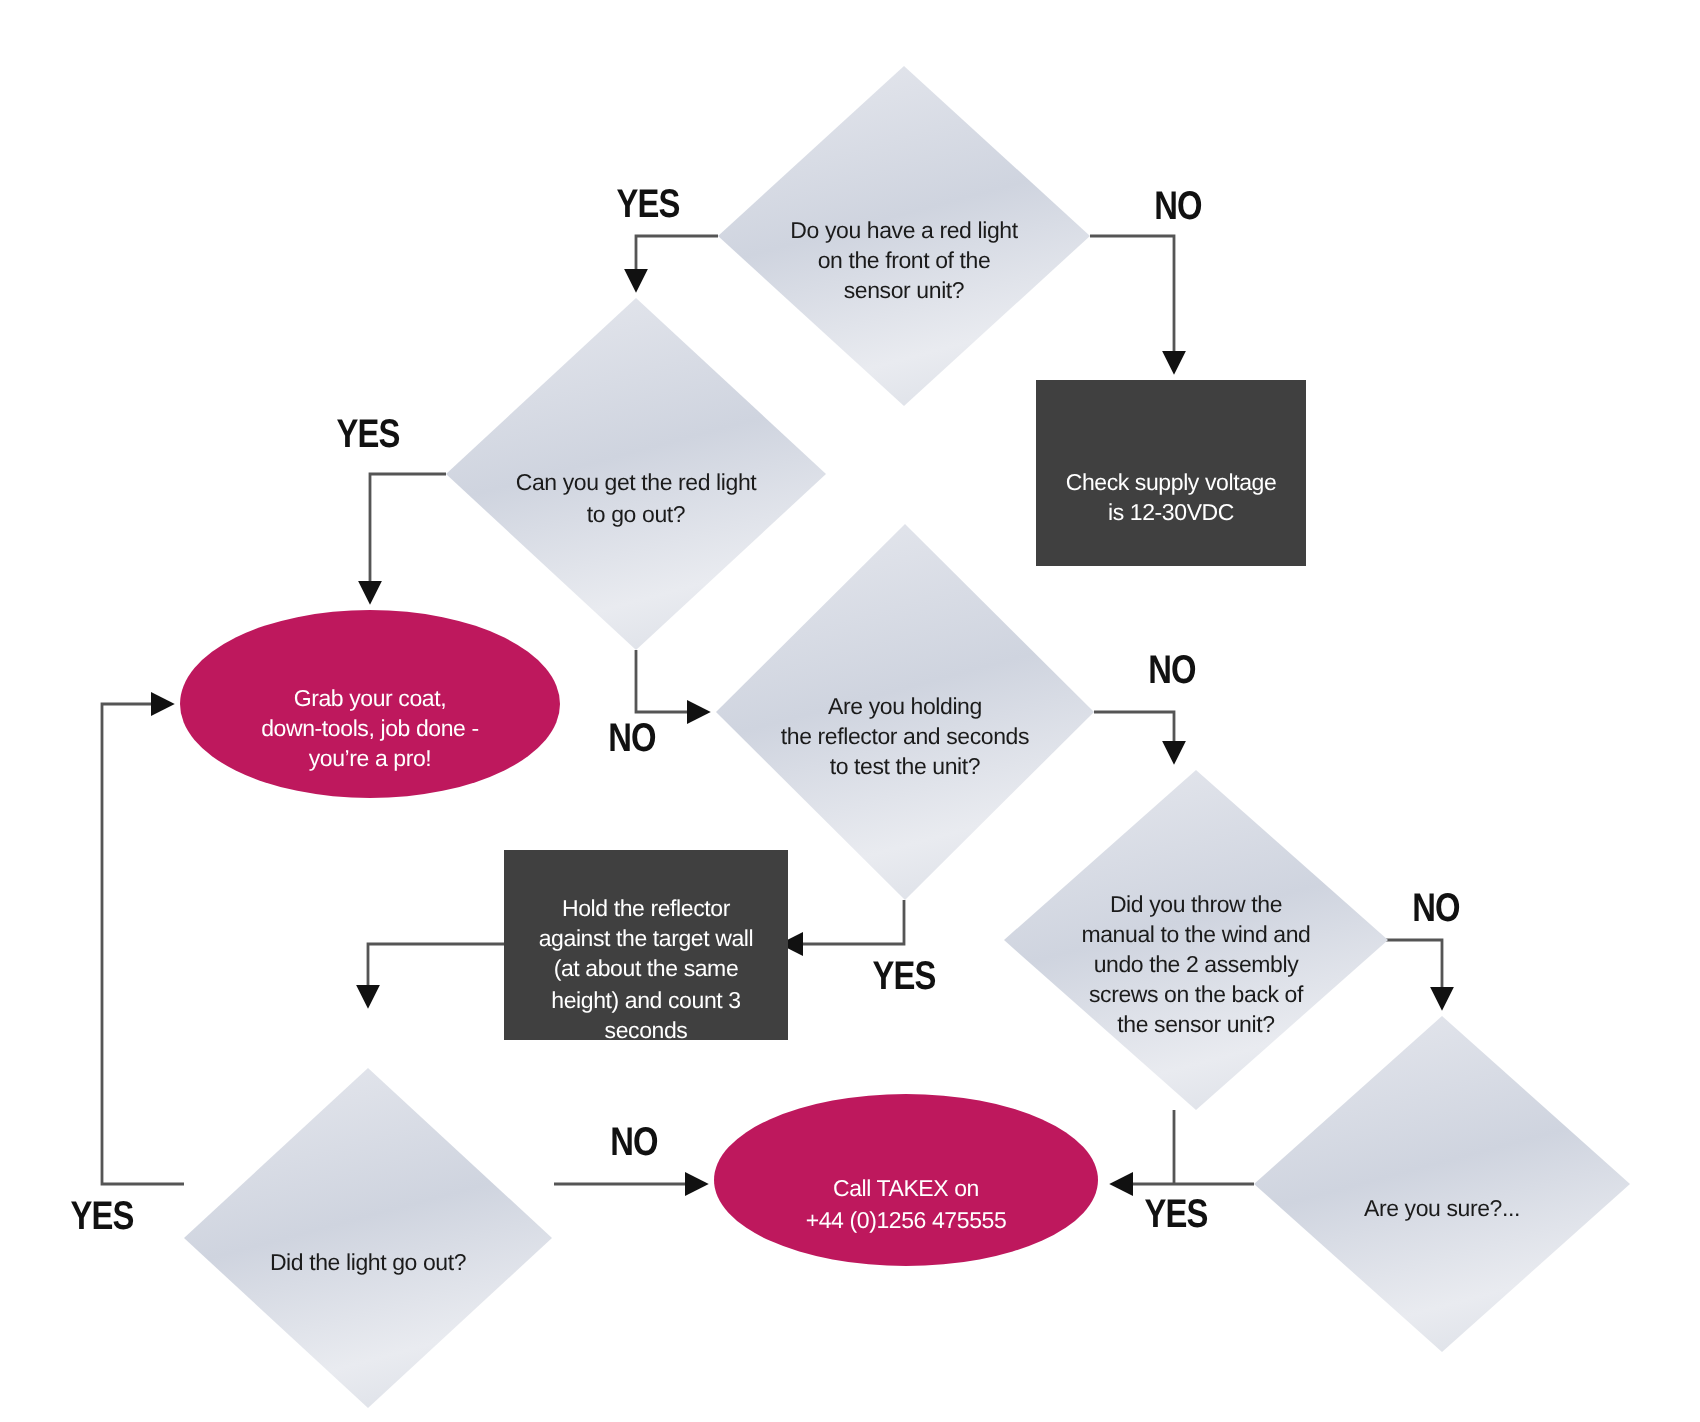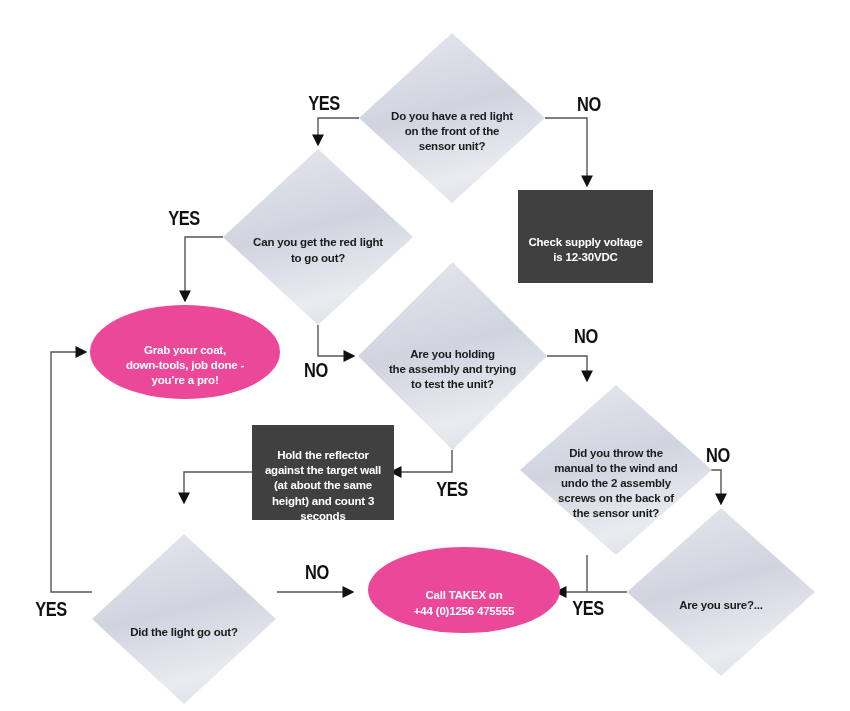--- a/index.html
+++ b/index.html
@@ -3,29 +3,29 @@
 <meta charset="utf-8">
 <style>
   html,body{margin:0;padding:0;background:#ffffff;}
   .canvas{
     position:relative;width:850px;height:711px;background:#ffffff;overflow:hidden;
     font-family:"Liberation Sans", sans-serif;
   }
   .layer{position:absolute;inset:0;}
   .node{position:absolute;display:flex;align-items:center;justify-content:center;
         text-align:center;box-sizing:border-box;}
-  .node .txt{white-space:pre-line;font-weight:700;letter-spacing:-0.2px;line-height:1.32;margin-top:27px;}
+  .node .txt{white-space:pre-line;font-weight:400;letter-spacing:-0.2px;line-height:1.32;margin-top:27px;}
   .decision{
     background:linear-gradient(165deg,#e6e8ee 0%,#cfd4df 45%,#e9ebf0 78%,#d8dce4 100%);
     clip-path:polygon(50% 0,100% 50%,50% 100%,0 50%);
   }
   .decision .txt{color:#1b1b1b;font-size:11.5px;padding:0 26px;}
   .action{background:#404040;}
   .action .txt{color:#ffffff;font-size:11.5px;padding:0 10px;}
-  .terminal{background:#ec4899;border-radius:50%;}
+  .terminal{background:#be185d;border-radius:50%;}
   .terminal .txt{color:#ffffff;font-size:11.5px;padding:0 18px;}
   .edge-label{
     position:absolute;font-weight:700;font-size:20px;color:#111111;
     transform:translate(-50%,-50%) scaleX(0.82);letter-spacing:-0.5px;white-space:nowrap;
   }
   svg{display:block;}
 </style>
 </head>
 <body>
 
@@ -70,25 +70,25 @@
   </div>
 
   <div class="node terminal" style="left:90px;top:305px;width:190px;height:94px;">
     <span class="txt">Grab your coat,
 down-tools, job done -
 you’re a pro!</span>
   </div>
 
   <div class="node decision" style="left:358px;top:262px;width:189px;height:188px;">
     <span class="txt">Are you holding
-the assembly and trying
+the reflector and seconds
 to test the unit?</span>
   </div>
 
-  <div class="node decision" style="left:520px;top:385px;width:192px;height:170px;">
+  <div class="node decision" style="left:502px;top:385px;width:192px;height:170px;">
     <span class="txt" style="padding:0 20px;">Did you throw the
 manual to the wind and
 undo the 2 assembly
 screws on the back of
 the sensor unit?</span>
   </div>
 
   <div class="node action" style="left:252px;top:425px;width:142px;height:95px;">
     <span class="txt">Hold the reflector
 against the target wall
@@ -98,21 +98,21 @@
   </div>
 
   <div class="node decision" style="left:92px;top:534px;width:184px;height:170px;">
     <span class="txt">Did the light go out?</span>
   </div>
 
   <div class="node decision" style="left:627px;top:508px;width:188px;height:168px;">
     <span class="txt">Are you sure?...</span>
   </div>
 
-  <div class="node terminal" style="left:368px;top:547px;width:192px;height:86px;">
+  <div class="node terminal" style="left:357px;top:547px;width:192px;height:86px;">
     <span class="txt">Call TAKEX on
 +44 (0)1256 475555</span>
   </div>
 
   <div class="edge-label" style="left:324px;top:103px;">YES</div>
   <div class="edge-label" style="left:589px;top:104px;">NO</div>
   <div class="edge-label" style="left:184px;top:218px;">YES</div>
   <div class="edge-label" style="left:316px;top:370px;">NO</div>
   <div class="edge-label" style="left:586px;top:336px;">NO</div>
   <div class="edge-label" style="left:452px;top:489px;">YES</div>

